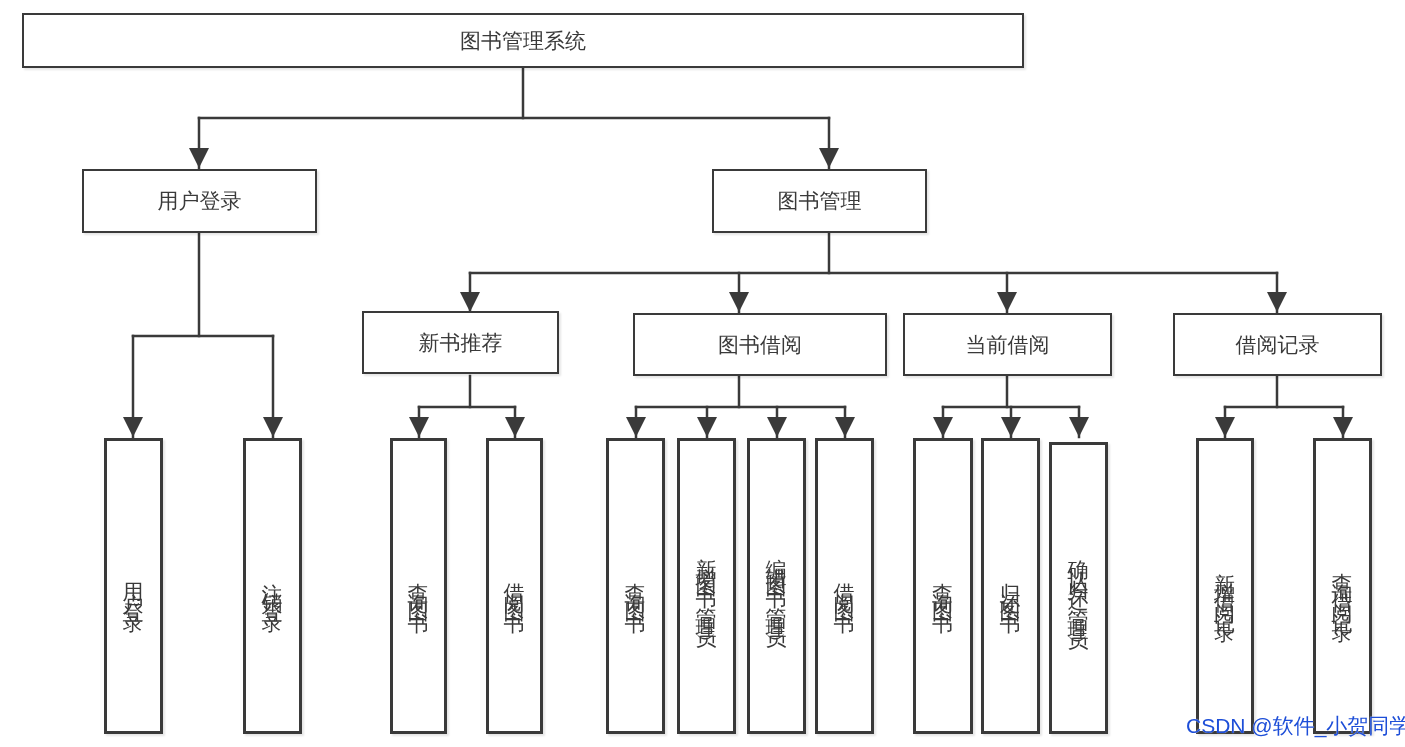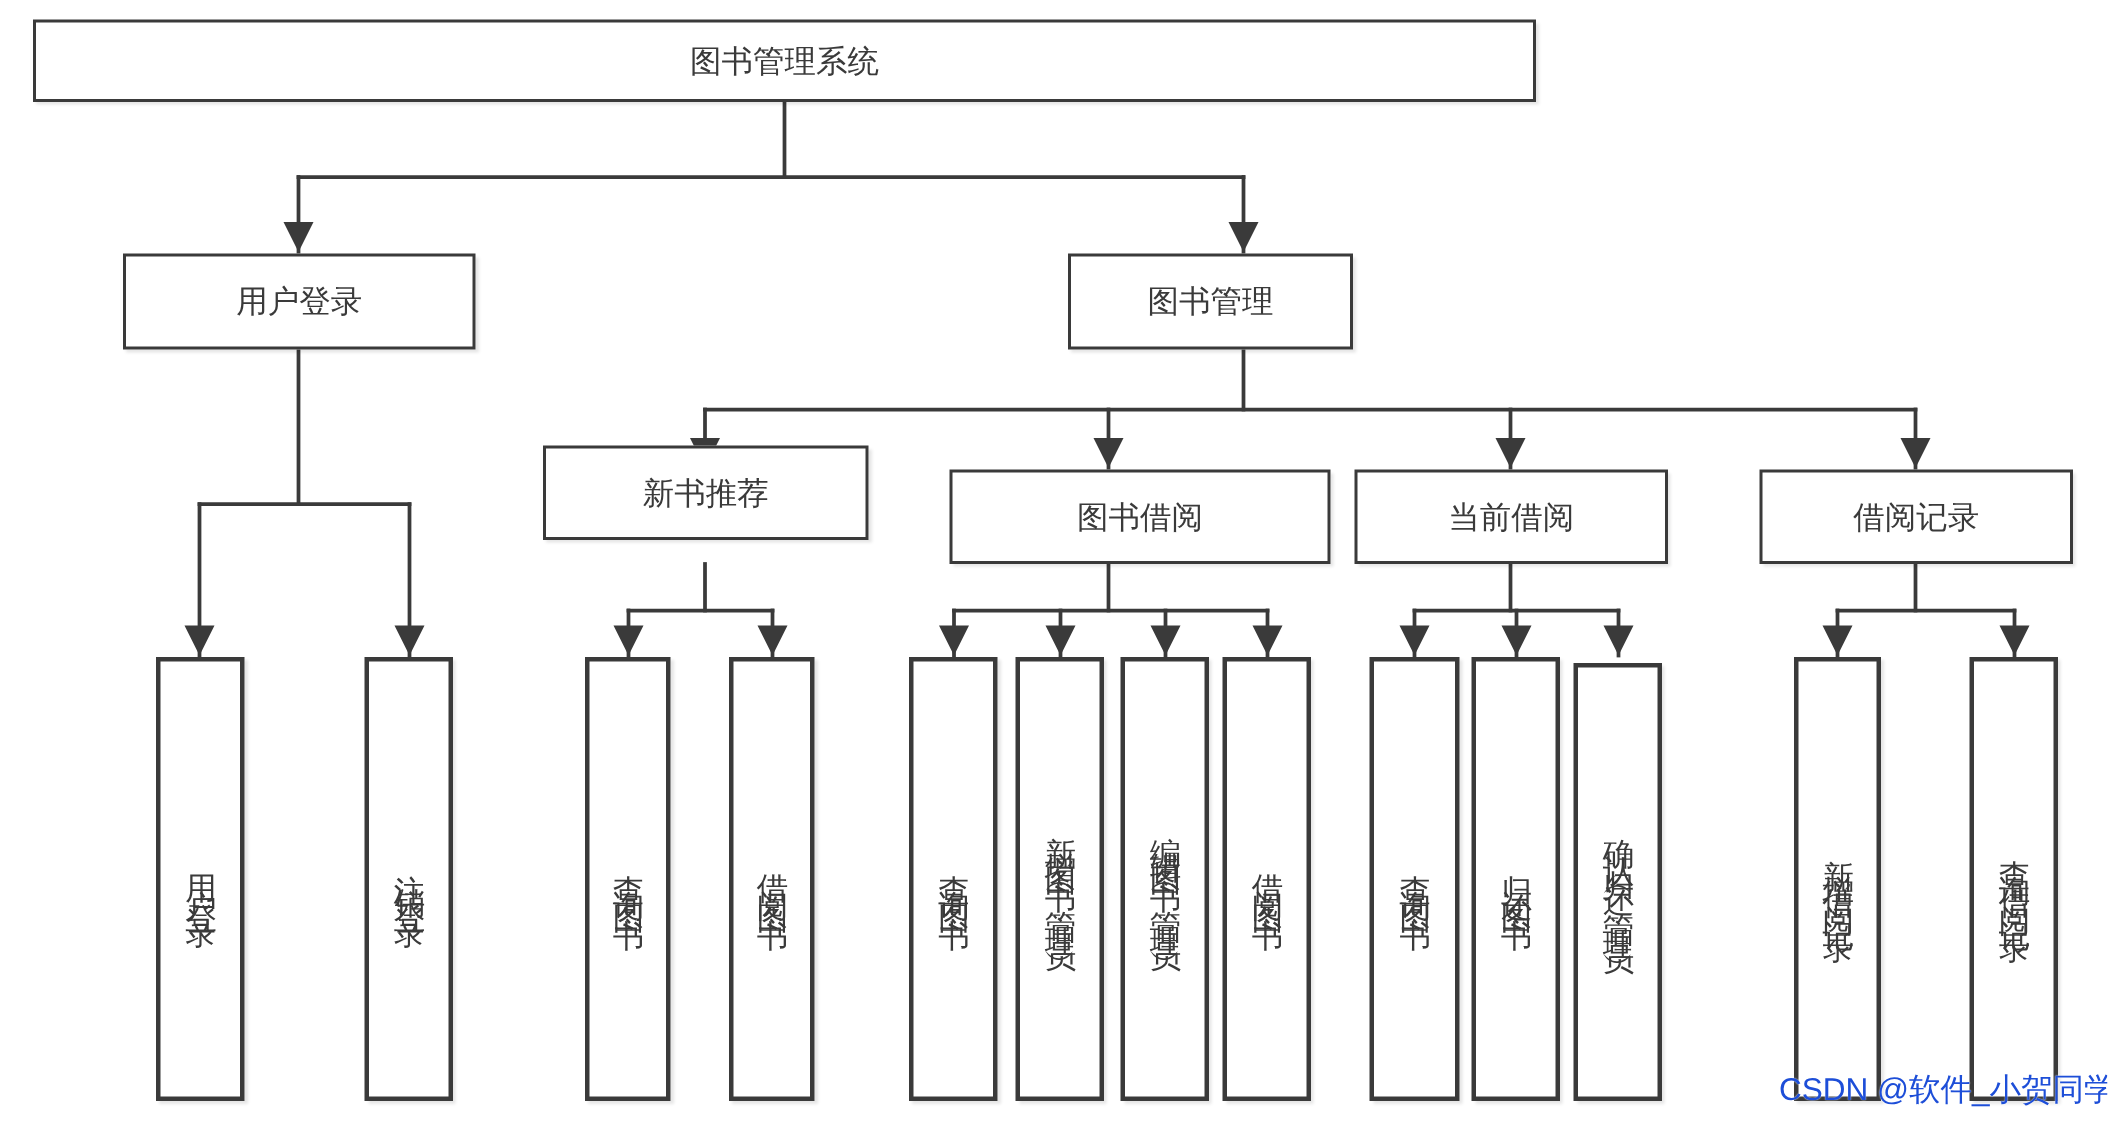--- a/index.html
+++ b/index.html
@@ -96,25 +96,25 @@
     </g>
   </svg>
 
   <div class="box" style="left:22px;top:13px;width:1002px;height:55px">
     <span>图书管理系统</span>
   </div>
 
   <div class="box" style="left:82px;top:169px;width:235px;height:64px">
     <span>用户登录</span>
   </div>
-  <div class="box" style="left:712px;top:169px;width:190px;height:64px">
+  <div class="box" style="left:712px;top:169px;width:215px;height:64px">
     <span>图书管理</span>
   </div>
 
-  <div class="box" style="left:362px;top:297px;width:217px;height:63px">
+  <div class="box" style="left:362px;top:311px;width:197px;height:63px">
     <span>新书推荐</span>
   </div>
   <div class="box" style="left:633px;top:313px;width:254px;height:63px">
     <span>图书借阅</span>
   </div>
   <div class="box" style="left:1173px;top:313px;width:209px;height:63px">
     <span>借阅记录</span>
   </div>
   <div class="box" style="left:903px;top:313px;width:209px;height:63px">
     <span>当前借阅</span>

